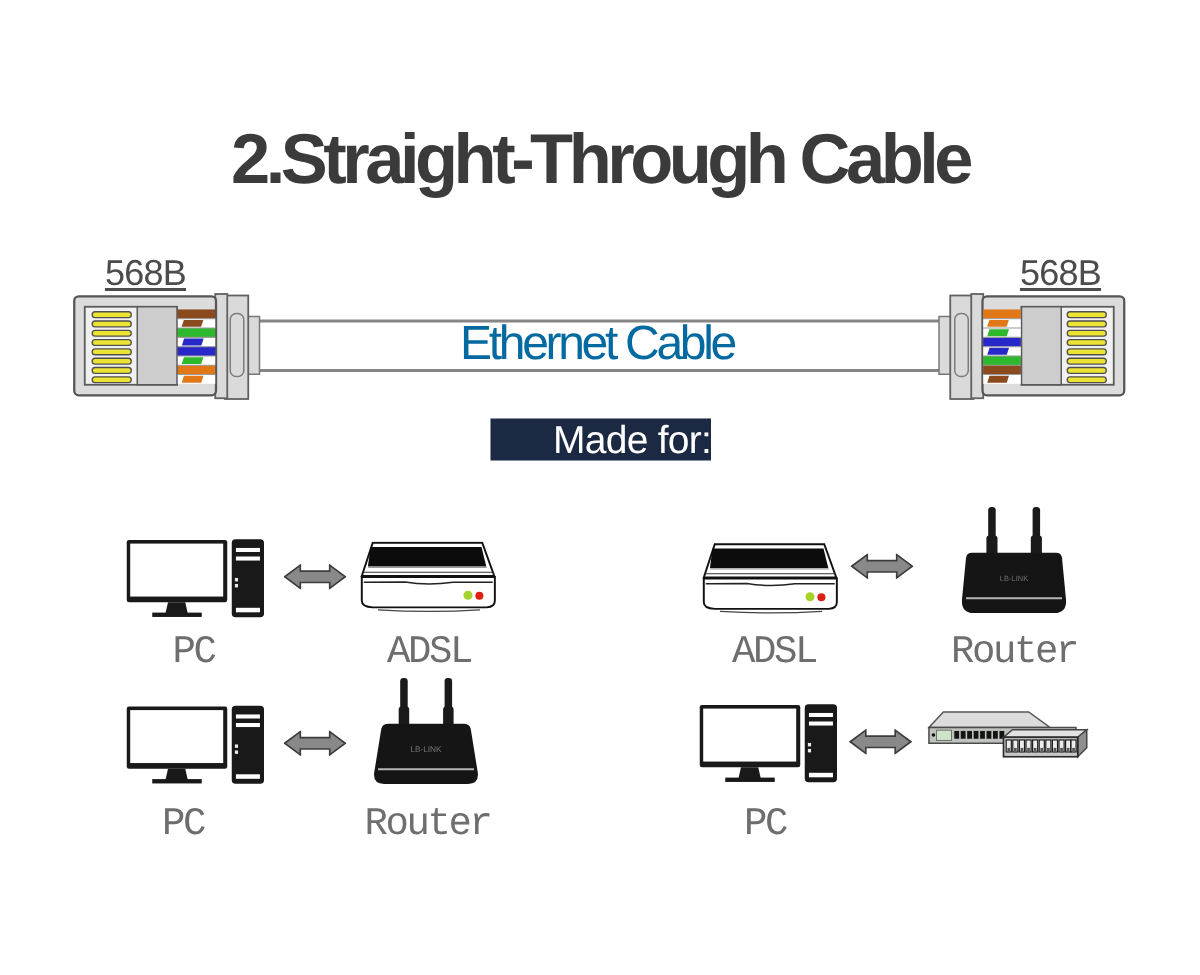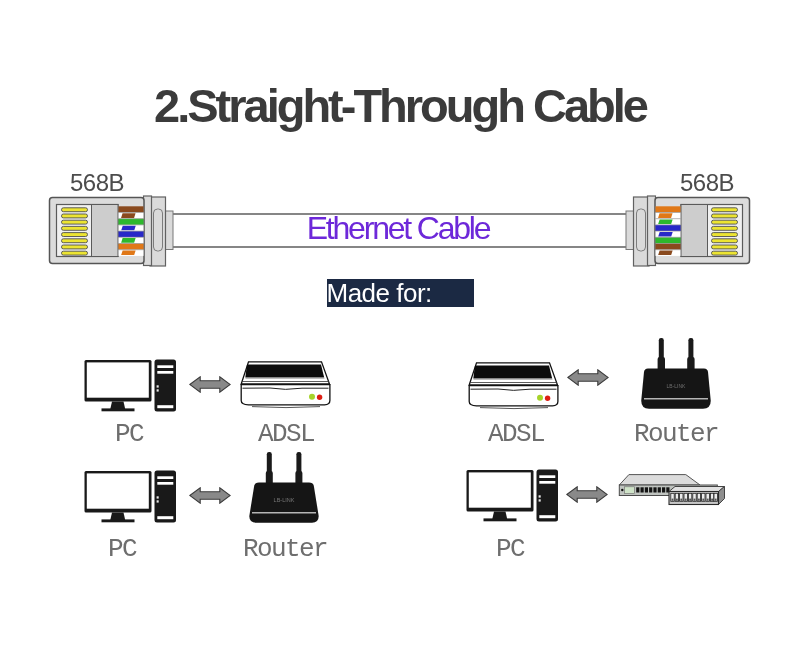--- a/index.html
+++ b/index.html
@@ -2,21 +2,21 @@
 <html><head>
 <meta charset="utf-8">
 <style>
   html,body{margin:0;padding:0;background:#fff;}
   #canvas{position:relative;width:800px;height:650px;background:#ffffff;overflow:hidden;
           font-family:"Liberation Sans",sans-serif;padding-left:12px;}
   .abs{position:absolute;}
   .lbl{position:absolute;color:#6e6e6e;font-size:26px;letter-spacing:-1.6px;
        white-space:nowrap;transform:translateX(-50%);line-height:26px;font-family:Liberation Mono, monospace;}
   .c568{position:absolute;color:#4c4c4c;font-size:24px;letter-spacing:-0.5px;
-        white-space:nowrap;transform:translateX(-50%);line-height:24px;}
+        white-space:nowrap;transform:translateX(-50%);line-height:24px;text-decoration:underline;}
 </style>
 </head>
 <body>
 <div id="canvas">
 
   <div class="abs" style="left:400px;top:82px;transform:translateX(-50%);
        font-size:47px;font-weight:bold;color:#3b3b3b;letter-spacing:-3px;
        white-space:nowrap;line-height:47px;">2.Straight-Through Cable</div>
 
   <div class="c568" style="left:97px;top:171px;">568B</div>
@@ -114,24 +114,24 @@
         <line x1="655.5" y1="224.9" x2="680.5" y2="224.9"></line>
         <line x1="655.5" y1="231.1" x2="680.5" y2="231.1"></line>
         <line x1="655.5" y1="237.3" x2="680.5" y2="237.3"></line>
         <line x1="655.5" y1="243.5" x2="680.5" y2="243.5"></line>
         <line x1="655.5" y1="249.7" x2="680.5" y2="249.7"></line>
       </g>
     </g>
   </svg>
 
   <div class="abs" style="left:398px;top:212px;transform:translateX(-50%);
-       font-size:32px;color:#6d28d9;letter-spacing:-2.2px;white-space:nowrap;line-height:32px;">Ethernet Cable</div>
+       font-size:32px;color:#0369a1;letter-spacing:-2.2px;white-space:nowrap;line-height:32px;">Ethernet Cable</div>
 
   <div class="abs" style="left:326.5px;top:279px;width:147.5px;height:28px;background:#1b2943;
-       color:#ffffff;font-size:26px;letter-spacing:-0.5px;text-align:left;line-height:28px;">Made for:</div>
+       color:#ffffff;font-size:26px;letter-spacing:-0.5px;text-align:right;line-height:28px;">Made for:</div>
 
   <svg class="abs pc" style="left:84px;top:359px;" width="92" height="53" viewBox="0 0 92 53">
     <rect x="70.5" y="0.5" width="21.5" height="52" rx="2.5" fill="#191919"></rect>
     <rect x="73.3" y="6.3" width="16" height="2.7" fill="#ffffff"></rect>
     <rect x="73.3" y="12" width="16" height="2.7" fill="#ffffff"></rect>
     <rect x="73.3" y="46.2" width="16" height="3" fill="#ffffff"></rect>
     <rect x="72.6" y="26.3" width="2.1" height="2.3" fill="#e8e8e8"></rect>
     <rect x="72.6" y="30.3" width="2.1" height="2.3" fill="#e8e8e8"></rect>
     <rect x="0.5" y="1" width="67" height="41.5" rx="1.5" fill="#191919"></rect>
     <rect x="2.8" y="3.4" width="62" height="35.3" fill="#ffffff"></rect>

